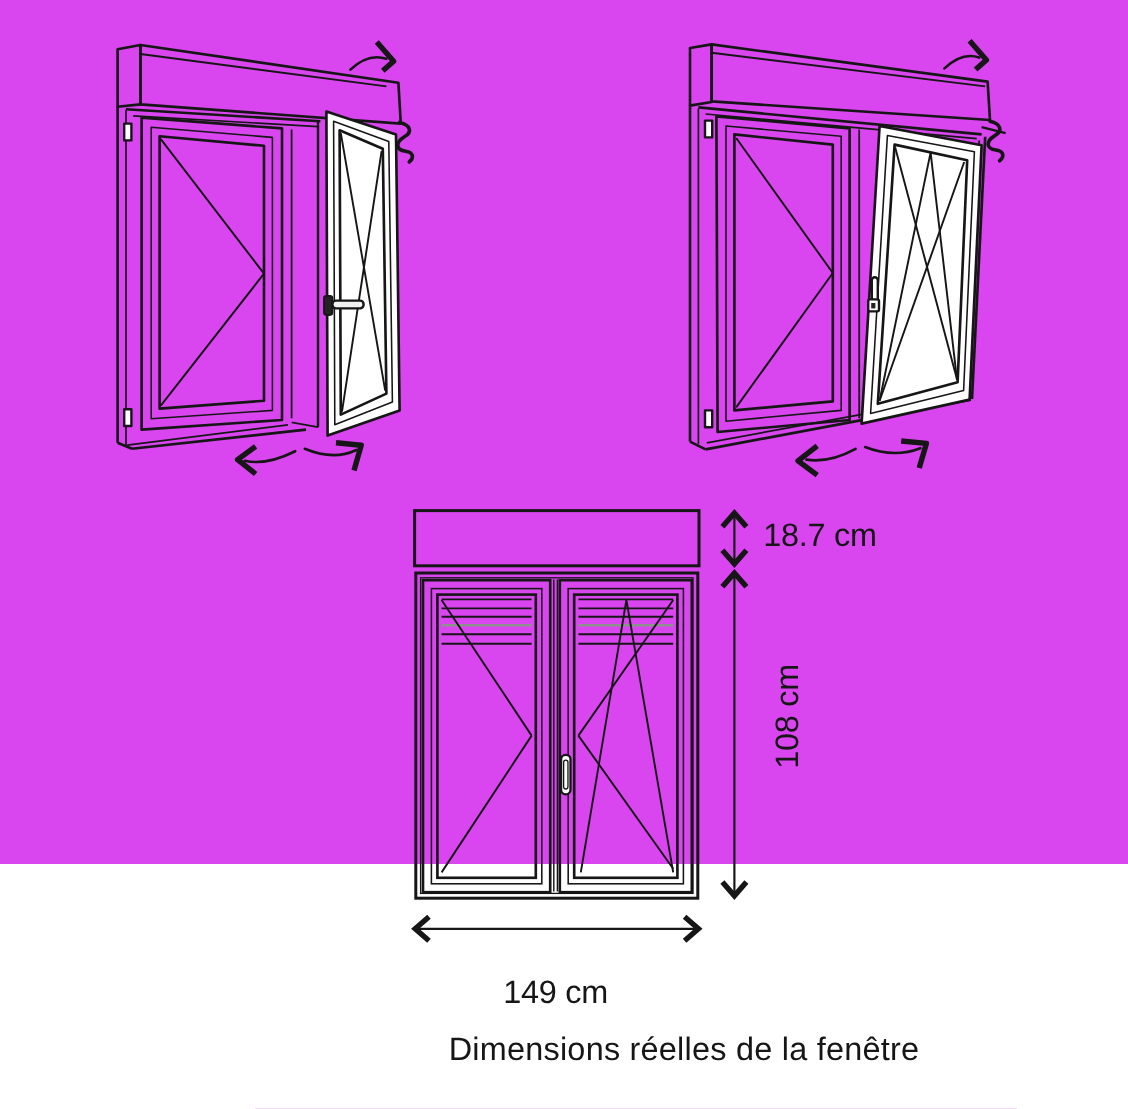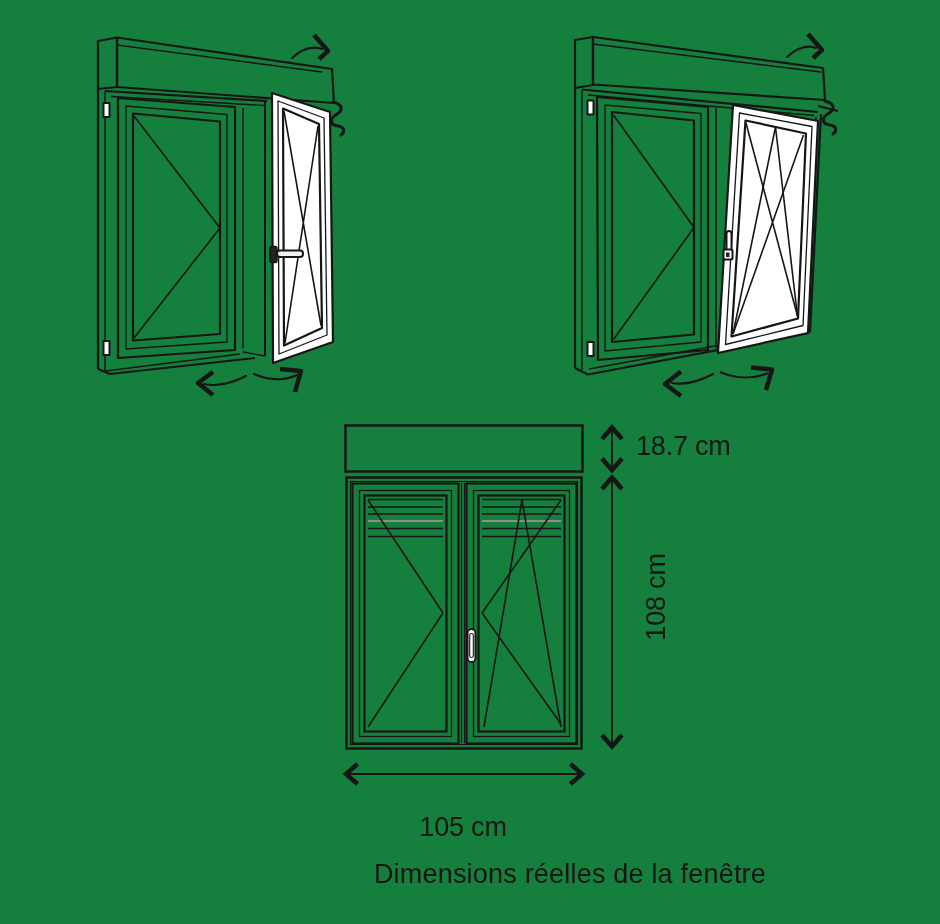--- a/index.html
+++ b/index.html
@@ -3,21 +3,21 @@
 <meta charset="utf-8">
 <style>
   html,body{margin:0;padding:0;}
   body{
     width:940px;height:924px;
     background:#ffffff;
     font-family:"Liberation Sans",sans-serif;
     position:relative;overflow:hidden;
     color:#161616;
   }
-  .canvas{position:absolute;left:0;top:0;width:940px;height:924px;background:#15803d;}
+  .canvas{position:absolute;left:0;top:0;width:940px;height:720px;background:#d946ef;}
   .fig{position:absolute;}
   .fig-left{left:70px;top:25px;width:300px;height:380px;}
   .fig-right{left:555px;top:25px;width:300px;height:380px;}
   .fig-front{left:338px;top:413px;width:294px;height:390px;}
   .dim-label{
     position:absolute;font-size:27px;font-weight:500;
     letter-spacing:-0.2px;white-space:nowrap;color:#161616;
   }
   .label-box-height{left:636px;top:431px;}
   .label-window-height{
@@ -226,16 +226,16 @@
 
     <g>
       <path d="M347,774 L581,774" stroke-width="1.8"></path>
       <path d="M357.5,764 L346,774 L357.5,784" stroke-width="4.5"></path>
       <path d="M570.5,764 L582,774 L570.5,784" stroke-width="4.5"></path>
     </g>
   </svg>
 
   <div class="dim-label label-box-height">18.7 cm</div>
   <div class="dim-label label-window-height">108 cm</div>
-  <div class="dim-label label-window-width">105 cm</div>
+  <div class="dim-label label-window-width">149 cm</div>
   <div class="caption">Dimensions réelles de la fenêtre</div>
 
 </div>
 
 </body></html>

